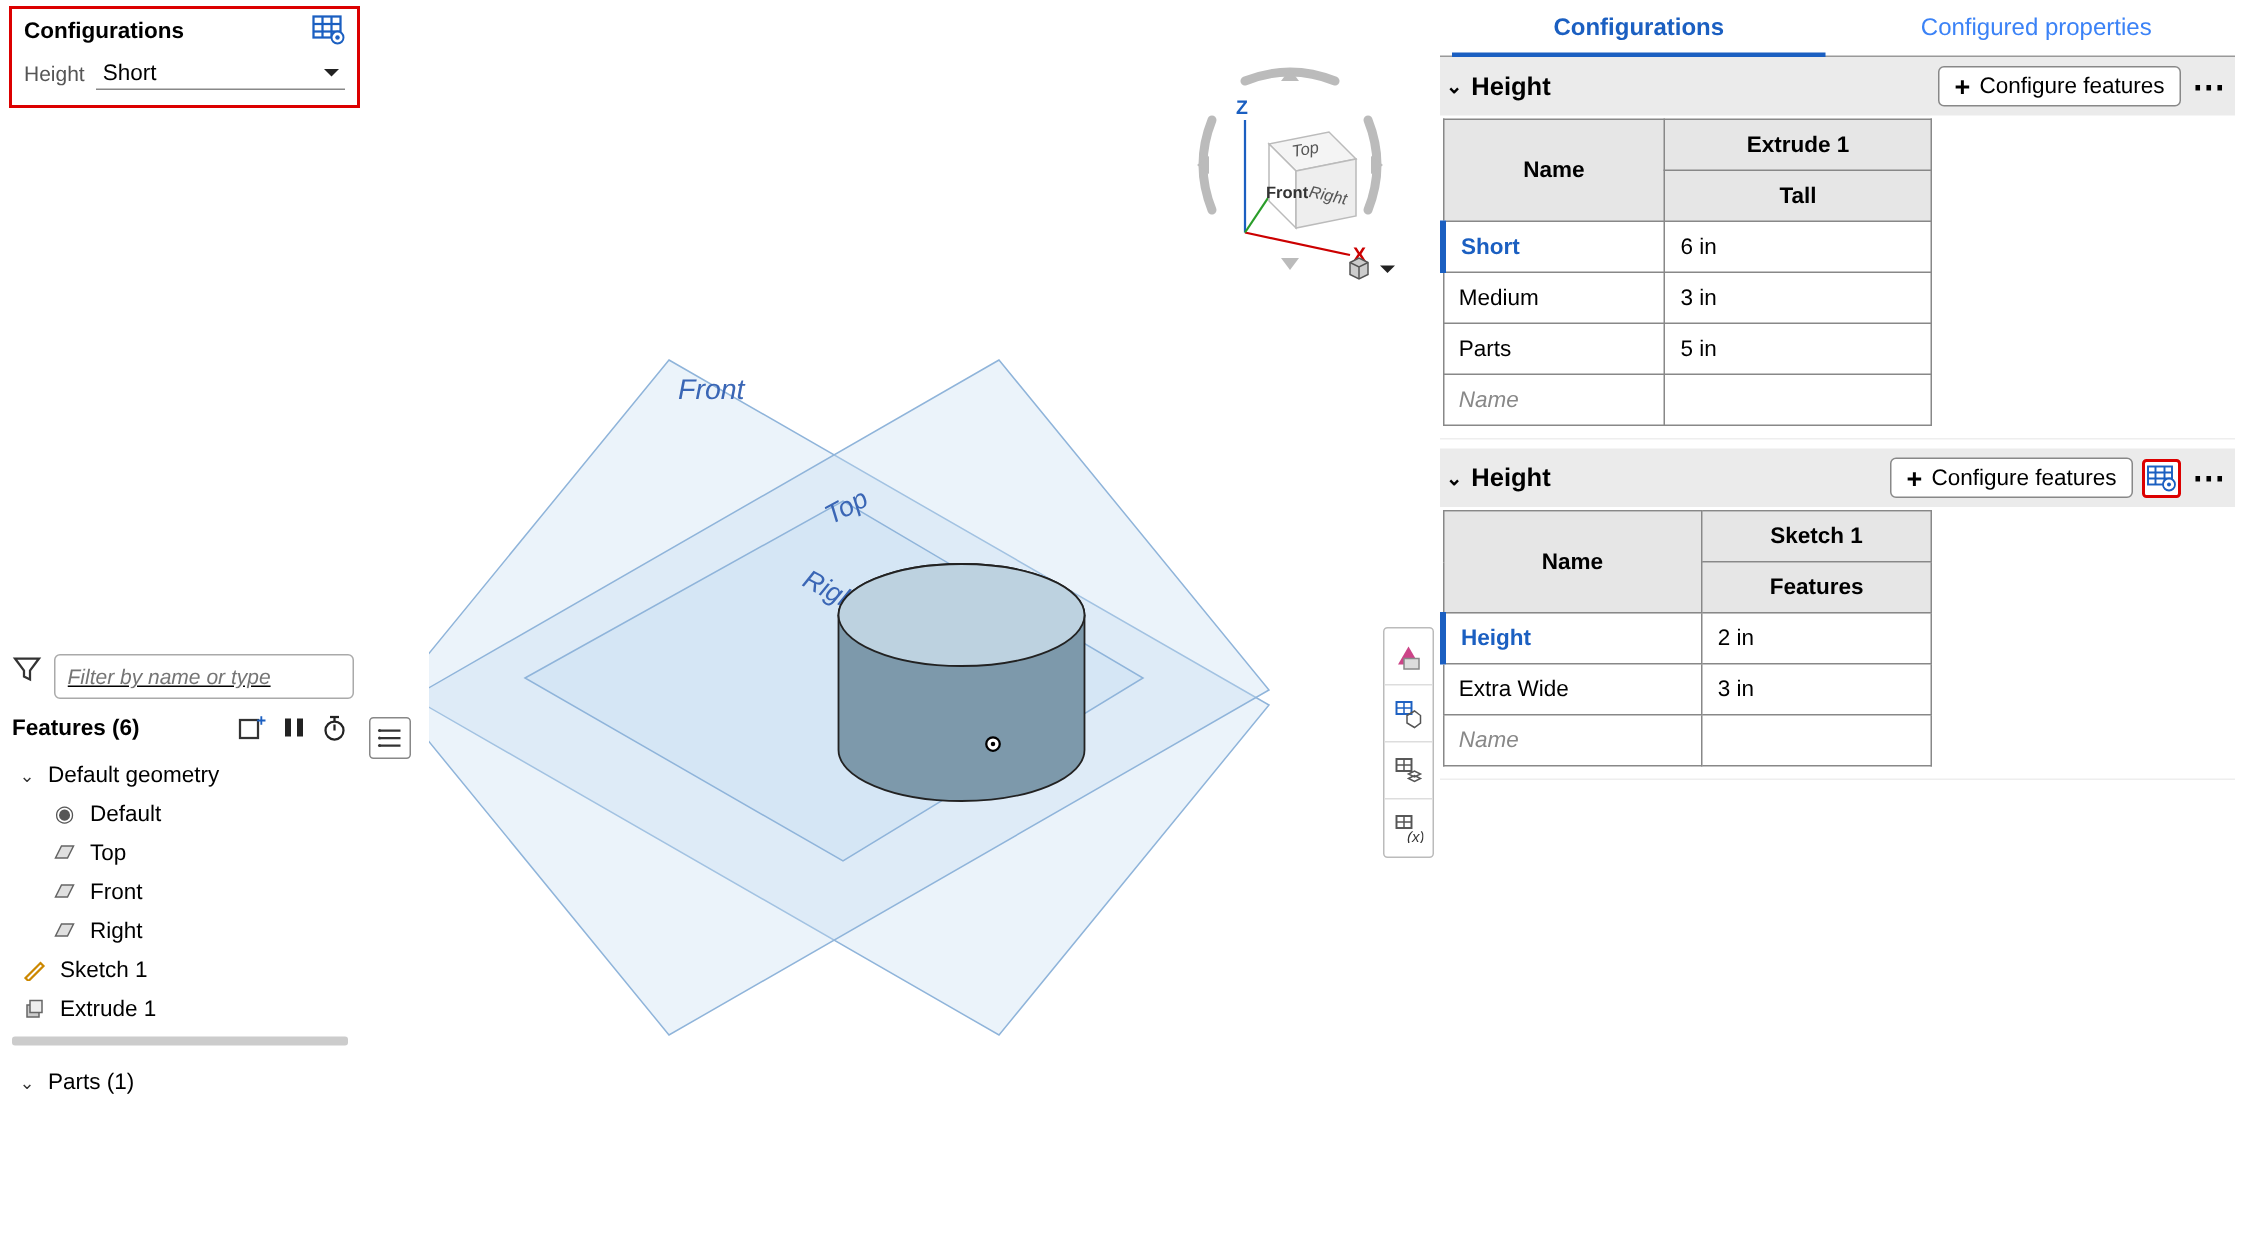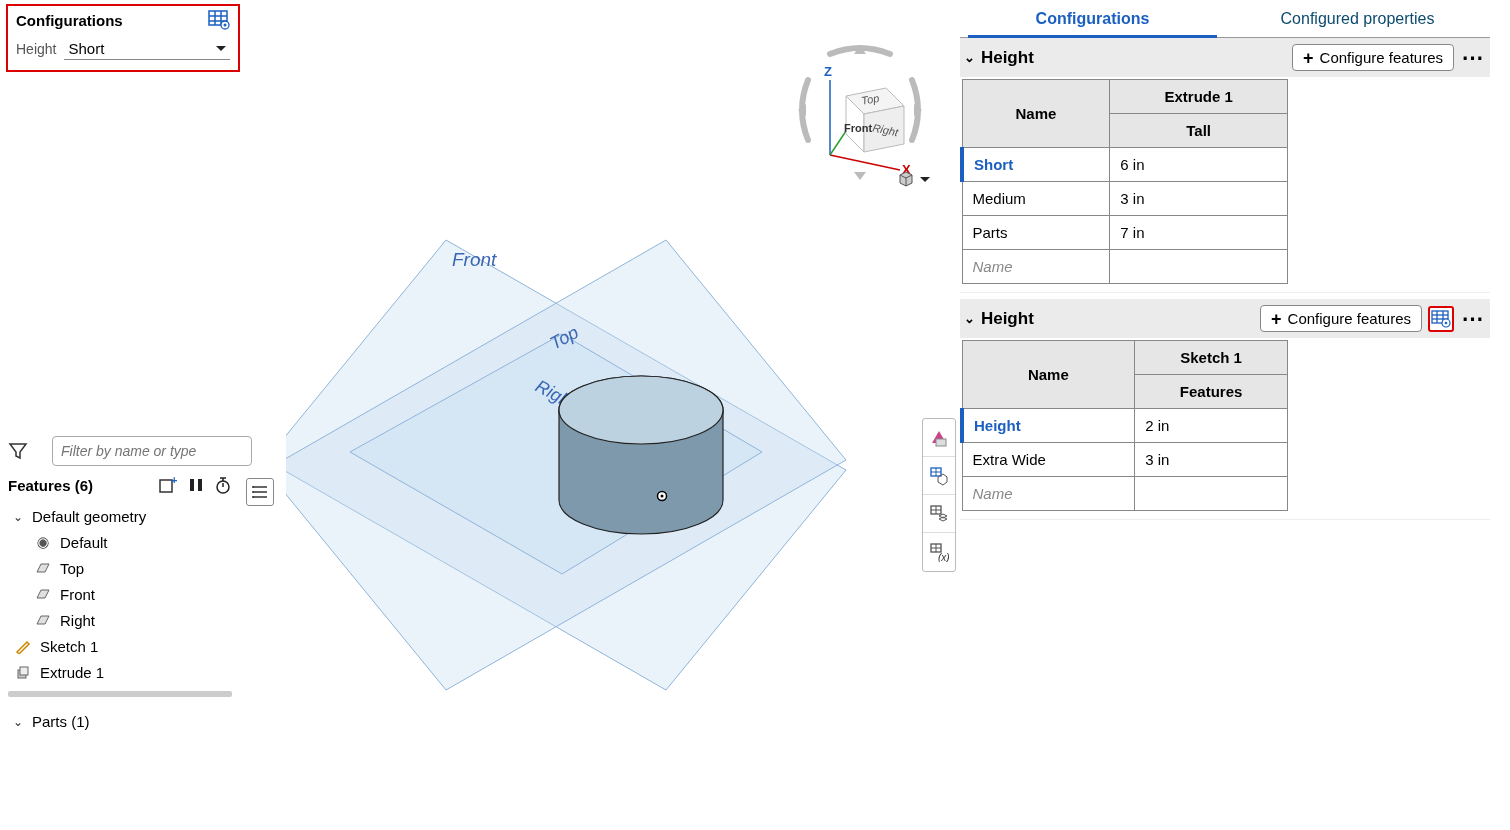--- a/index.html
+++ b/index.html
@@ -65,23 +65,23 @@
   .features-panel {
     position: absolute;
     left: 0;
     bottom: 0;
     top: 432px;
     width: 240px;
     background: #fff;
   }
   .filter-row {
     display: flex;
-    align-items: center;
-    gap: 24px;
+    gap: 8px;
     padding: 4px 8px;
+    text-decoration: underline;
   }
   .filter-input {
     flex: 1;
     border: 1px solid #aaa;
     border-radius: 4px;
     padding: 6px 8px;
     font-style: italic;
     color: #777;
     font-size: 14px;
   }
@@ -158,21 +158,21 @@
     display: flex;
     height: 38px;
     border-bottom: 1px solid #999;
   }
   .tab {
     flex: 1;
     display: flex;
     align-items: center;
     justify-content: center;
     font-size: 16px;
-    color: #0c4a6e;
+    color: #3b82f6;
     cursor: pointer;
     position: relative;
   }
   .tab.active {
     color: #1b5fc1;
     font-weight: 600;
   }
   .tab.active::after {
     content: "";
     position: absolute;
@@ -545,21 +545,21 @@
         <tr class="active-row">
           <td>Short</td>
           <td>6 in</td>
         </tr>
         <tr>
           <td>Medium</td>
           <td>3 in</td>
         </tr>
         <tr>
           <td>Parts</td>
-          <td>7 in</td>
+          <td>5 in</td>
         </tr>
         <tr class="placeholder-row">
           <td>Name</td>
           <td style="border:none;background:#fff;"></td>
         </tr>
       </tbody>
     </table>
   </div>
 
   <div class="section">

